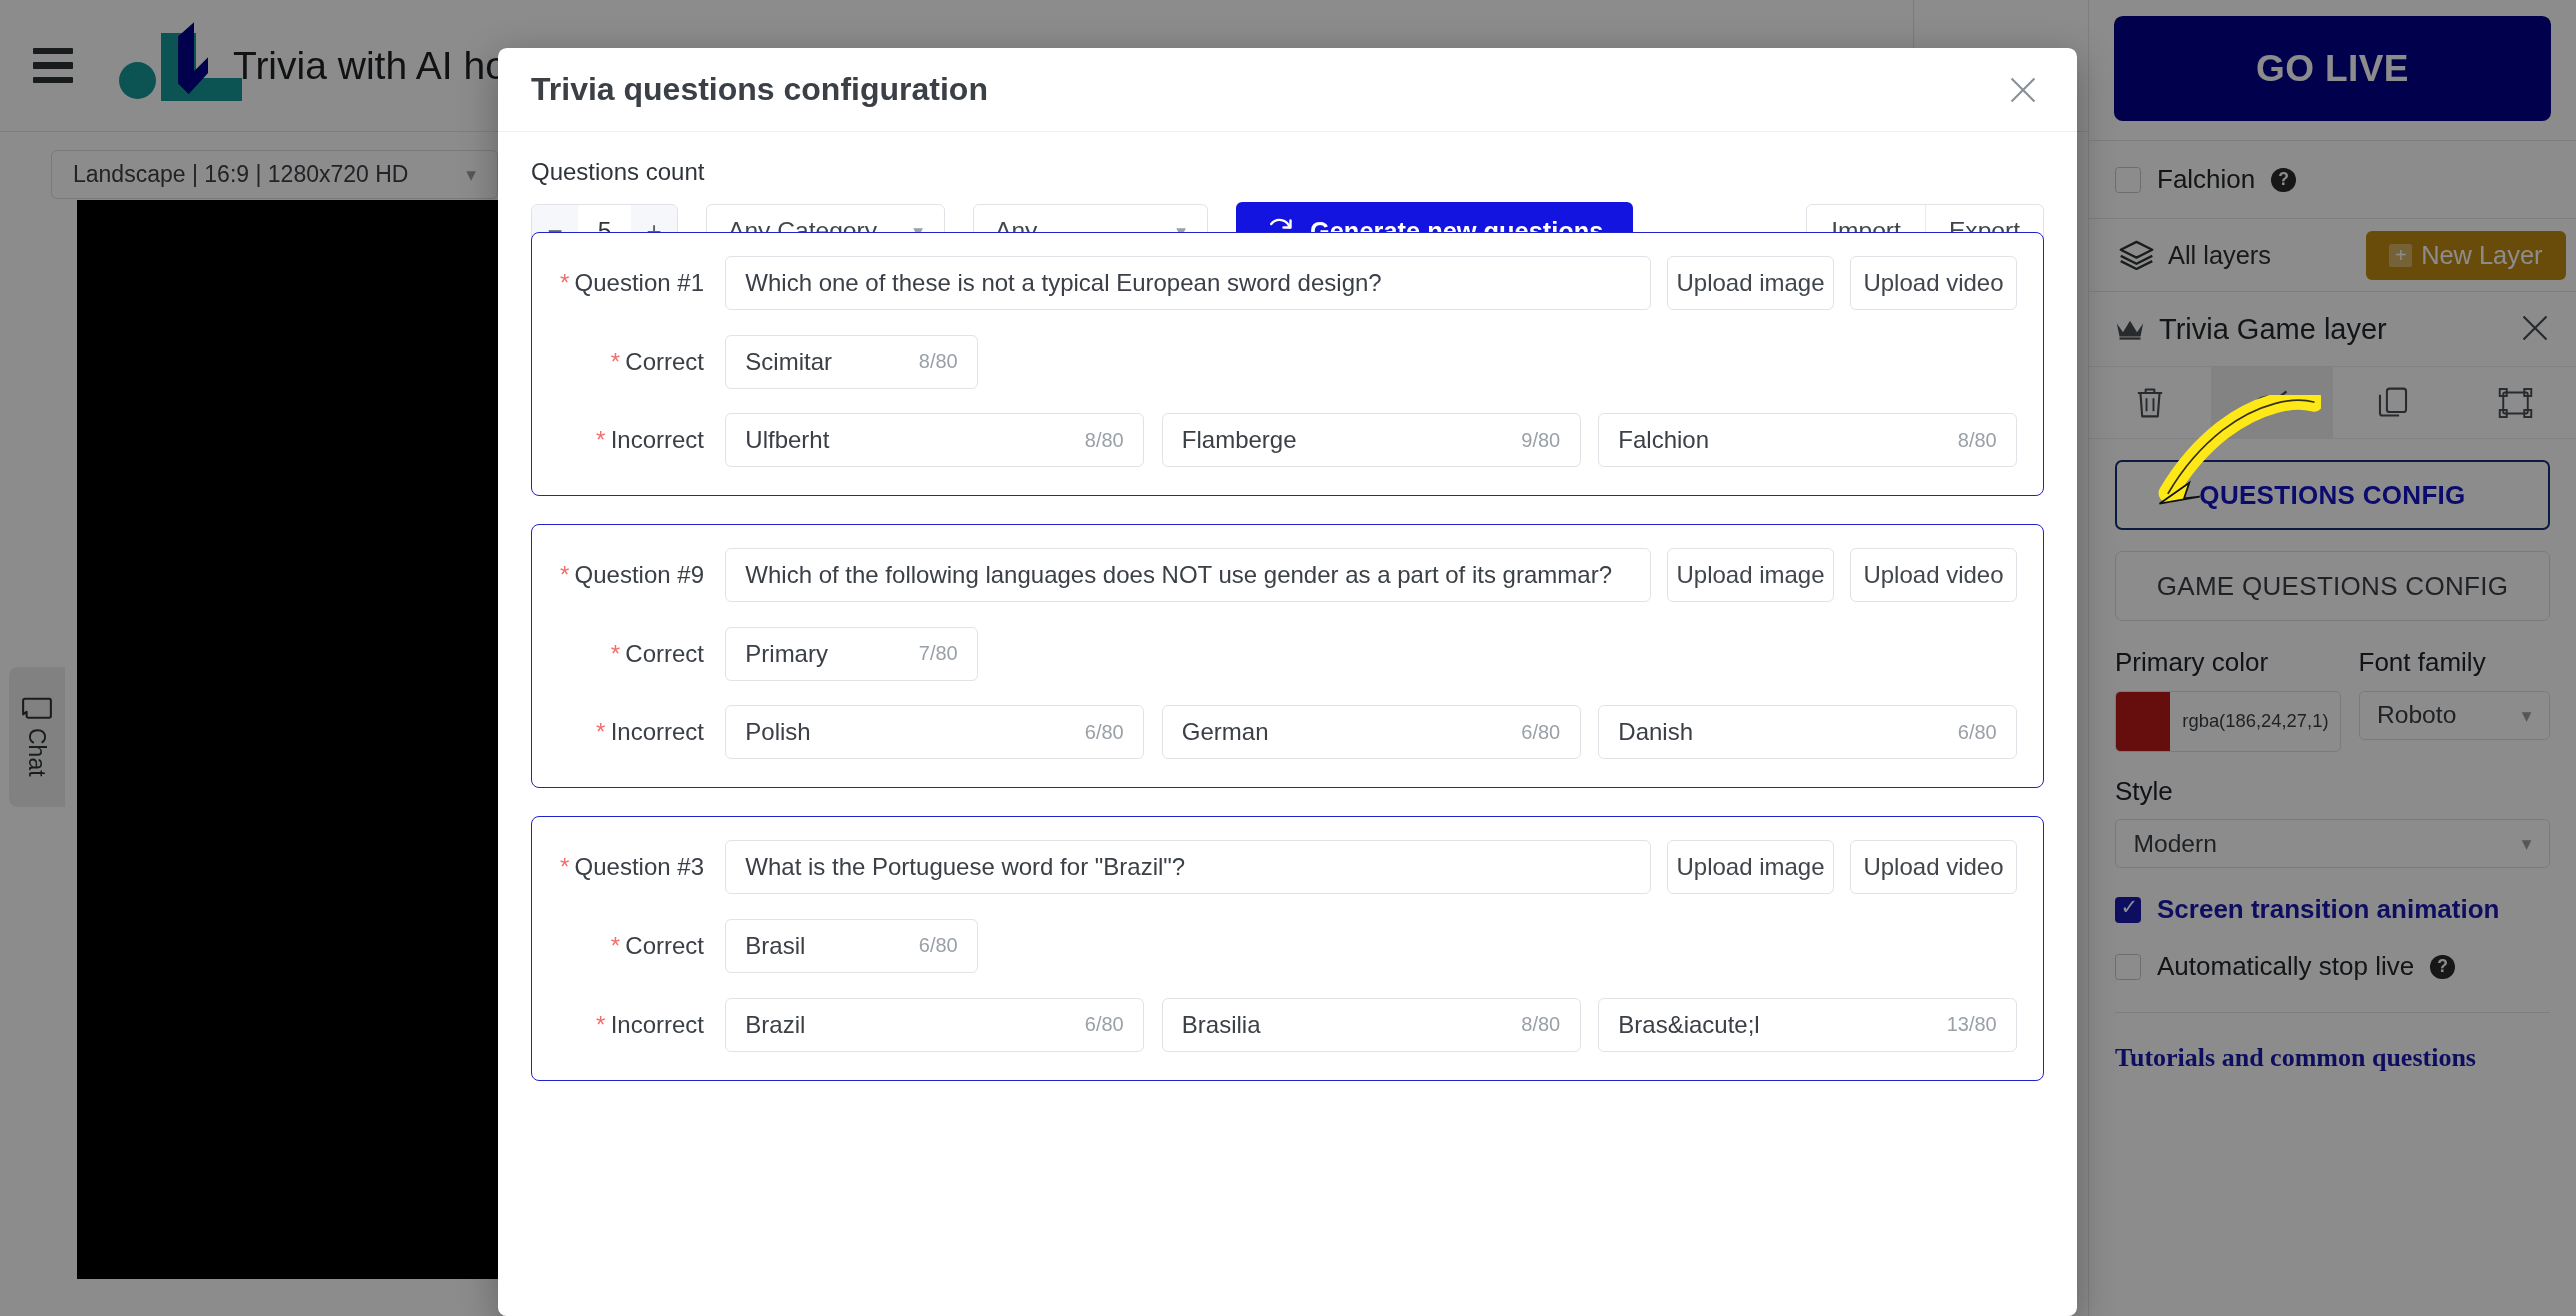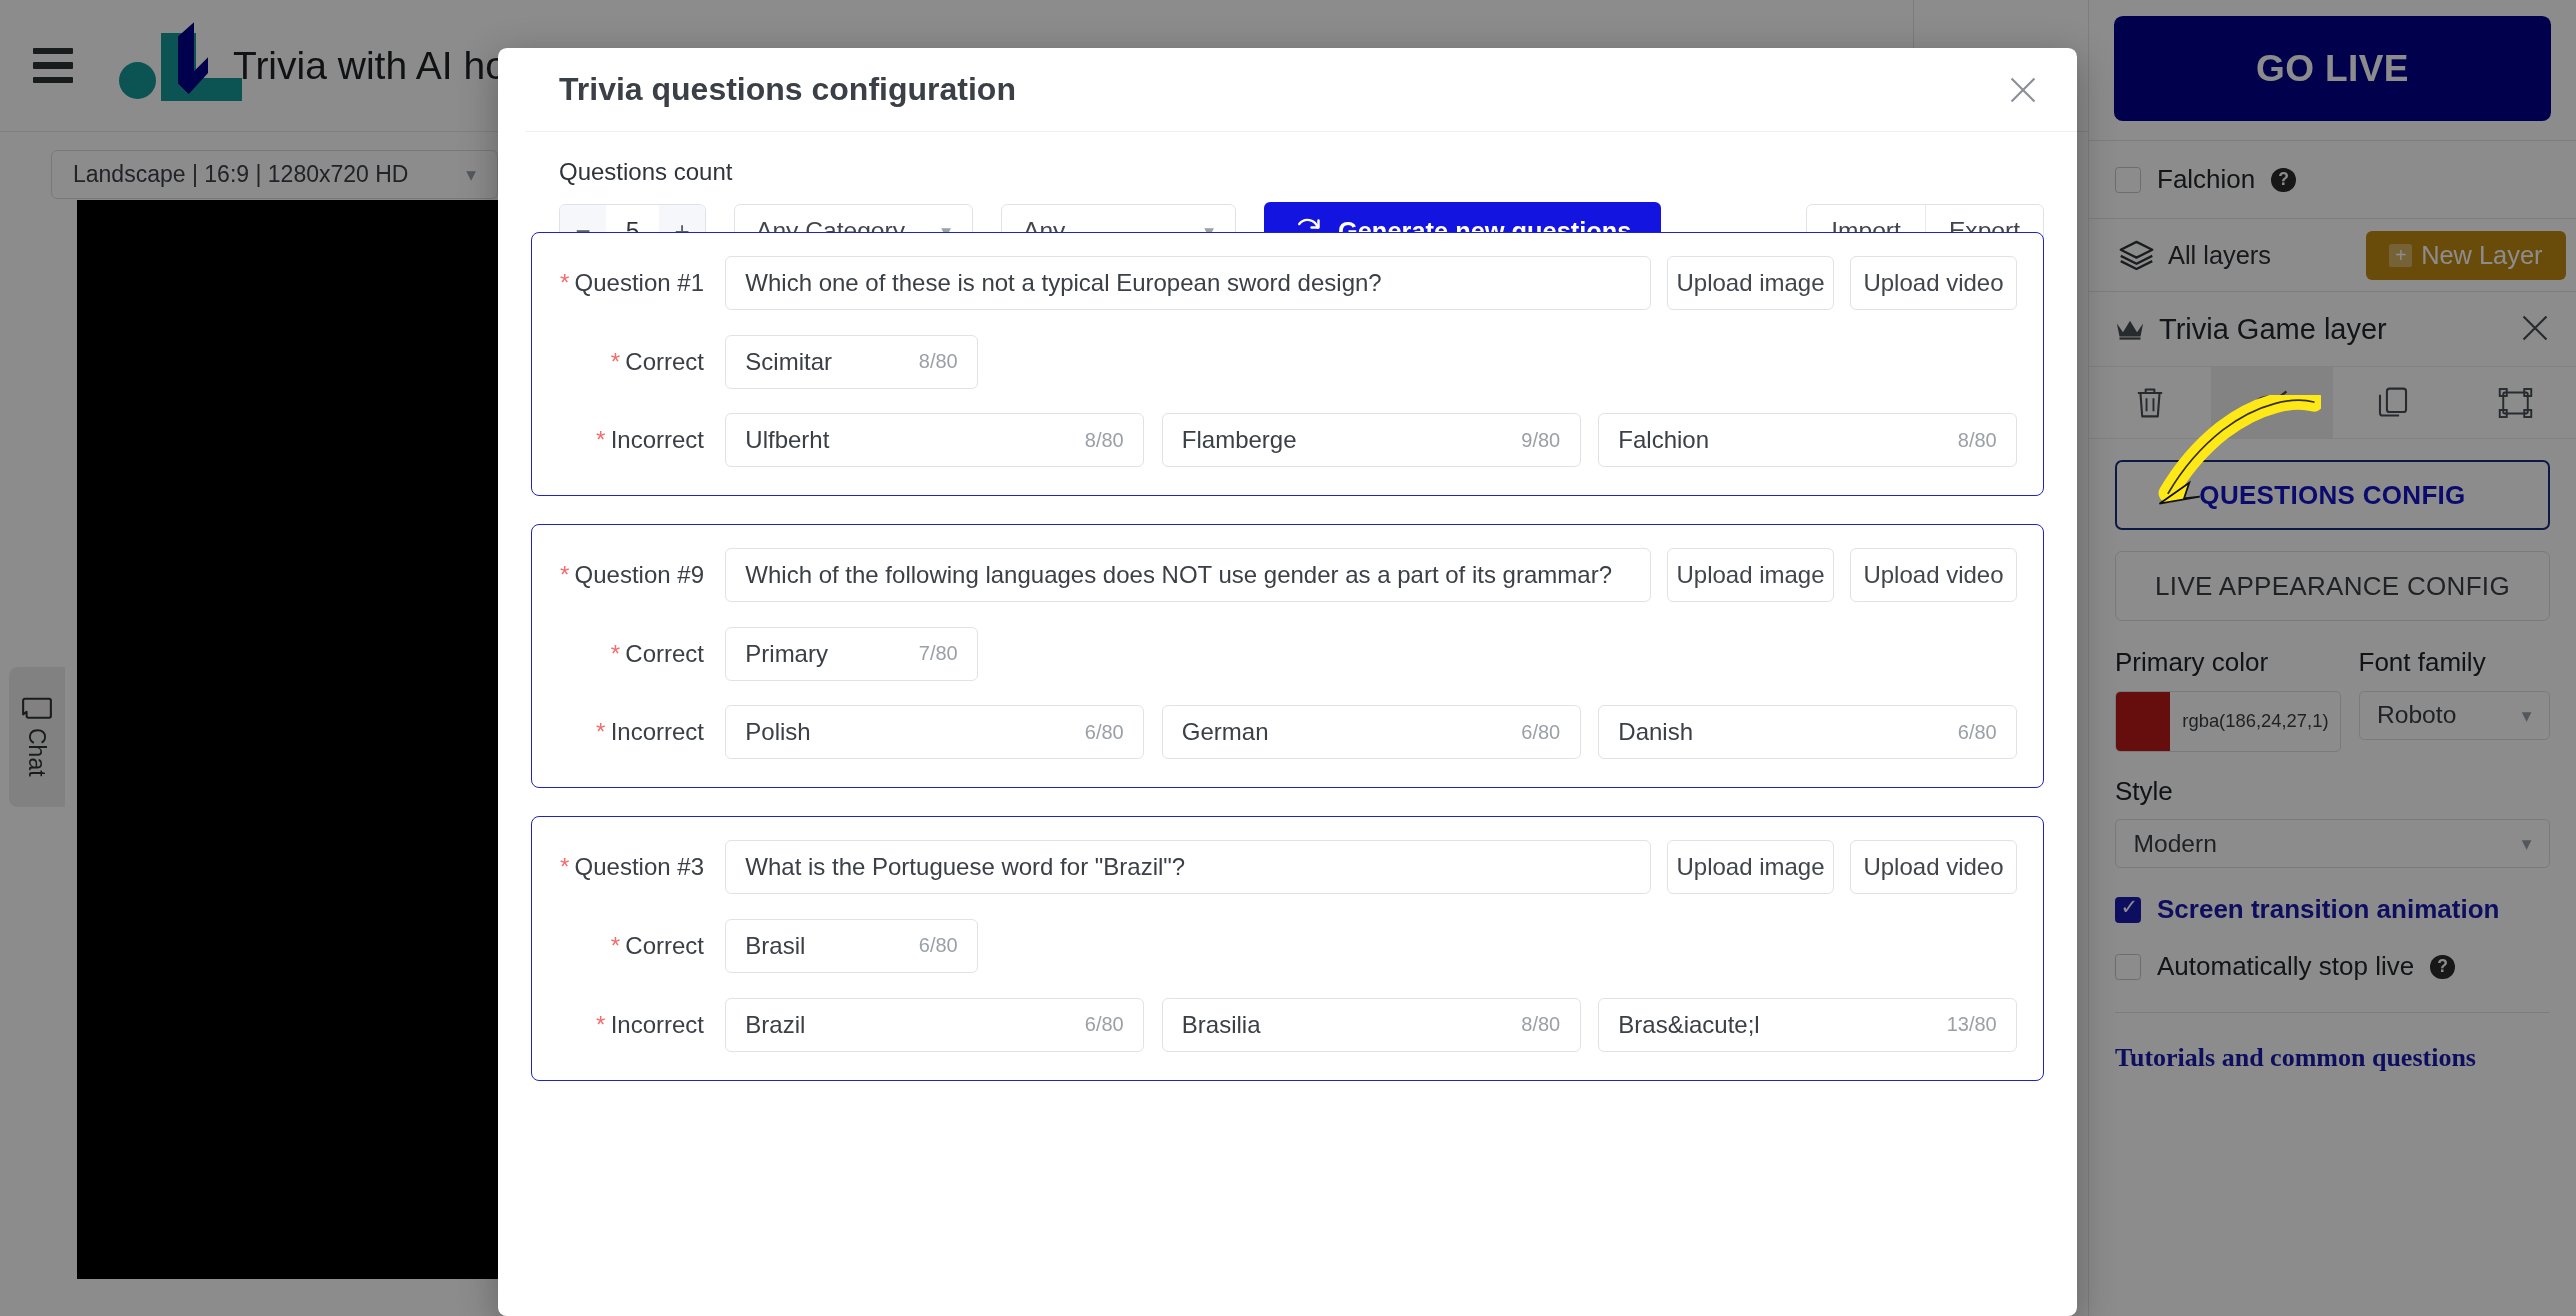--- a/index.html
+++ b/index.html
@@ -106,21 +106,21 @@
   .t-dark { color: #23272b; }
   .sb-div { margin: 30px 26px 0 26px; border-top: 0.9px solid #e4e4e4; }
   .sb-link { padding: 30px 26px 0 26px; font-size: 26px; color: #1a1aaf; font-weight: bold; font-family: Liberation Serif, serif; }
 
   
   #dim { position: absolute; inset: 0; background: rgba(0,0,0,0.45); }
 
   
   .modal {
     position: absolute; left: 498px; top: 48px; width: 1579px; height: 1268px;
-    background: #ffffff; border-radius: 8.8px; overflow: hidden; box-shadow: 0 10.5px 39px rgba(0,0,0,.3); padding-left: 28px;
+    background: #ffffff; border-radius: 8.8px; overflow: hidden; box-shadow: 0 10.5px 39px rgba(0,0,0,.3);
   }
   .modal-head { height: 84px; display:flex; align-items:center; padding: 0 30px 0 33px; border-bottom: 0.9px solid #eef0f2; }
   .modal-title { flex:1; font-size: 32px; font-weight: bold; color: #3b4047; }
   .x-btn { width: 49px; height: 49px; display:flex; align-items:center; justify-content:center; color:#8a9098; font-size: 33px; }
 
   .toolbar { padding: 26px 33px 16px 33px; }
   .tb-label { font-size: 24px; color: #2f343a; margin-bottom: 16px; }
   .tb-row { display:flex; align-items:center; gap: 28px; }
   .stepper { display:flex; width: 147px; height: 54px; border: 0.9px solid #dfe3e8; border-radius: 6.1px; overflow: hidden; background:#fff;}
   .stepper .sbtn { width: 46px; background:#f5f7fa; display:flex; align-items:center; justify-content:center; font-size: 26px; color: #5b6068; }
@@ -269,21 +269,21 @@
           <rect x="6" y="6" width="28" height="24" rx="2" fill="none" stroke="#4a4f55" stroke-width="2.2"></rect>
           <rect x="2" y="2" width="8" height="8" fill="none" stroke="#4a4f55" stroke-width="2.2"></rect>
           <rect x="30" y="2" width="8" height="8" fill="none" stroke="#4a4f55" stroke-width="2.2"></rect>
           <rect x="2" y="26" width="8" height="8" fill="none" stroke="#4a4f55" stroke-width="2.2"></rect>
           <rect x="30" y="26" width="8" height="8" fill="none" stroke="#4a4f55" stroke-width="2.2"></rect>
         </svg>
       </div>
     </div>
 
     <div class="cfg-btn primary">QUESTIONS CONFIG</div>
-    <div class="cfg-btn ghost">LIVE APPEARANCE CONFIG</div>
+    <div class="cfg-btn ghost">GAME QUESTIONS CONFIG</div>
 
     <div class="sb-sec">
       <div class="sb-2col">
         <div>
           <div class="sb-lbl">Primary color</div>
           <div class="color-field">
             <div class="color-sw"></div>
             <div class="color-val">rgba(186,24,27,1)</div>
           </div>
         </div>

